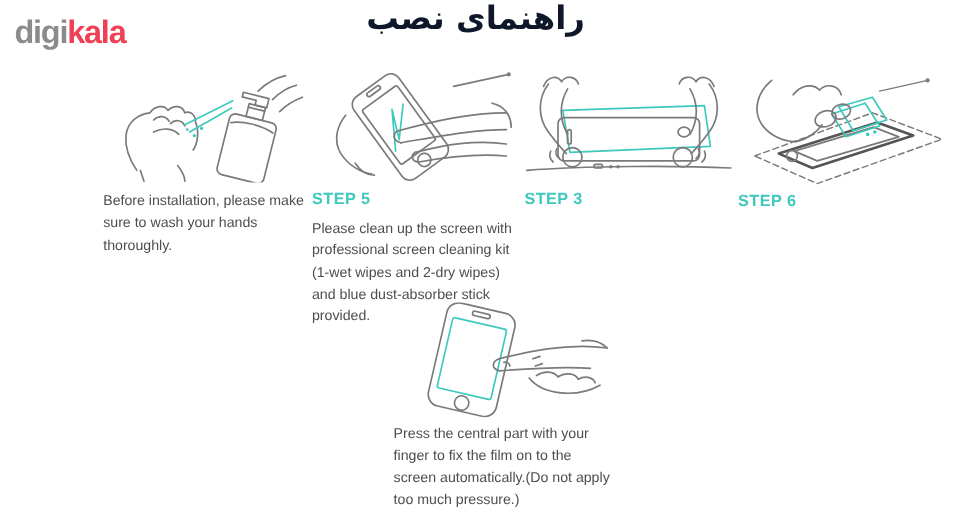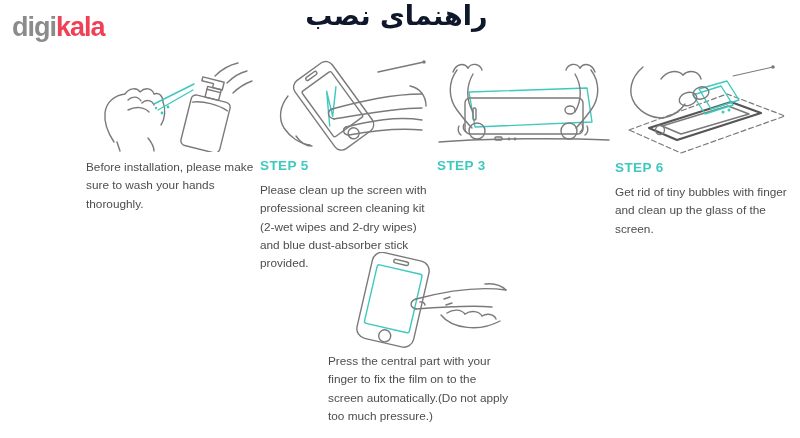--- a/index.html
+++ b/index.html
@@ -129,21 +129,21 @@
         <path class="lineart" d="M162,62 C136,58 110,63 86,69"></path>
         <path class="lineart" d="M86,69 C82,71 83,77 89,77"></path>
         <path class="lineart" d="M89,77 C116,72 140,70 162,72"></path>
         <path class="lineart" d="M150,28 C160,30 166,38 166,48"></path>
 
         <line class="lineart" x1="118" y1="14" x2="164" y2="4"></line>
         <circle class="dotfill" cx="164" cy="4" r="1.7"></circle>
       </svg>
     </div>
     <div class="step-label">STEP 5</div>
-    <div class="step-desc">Please clean up the screen with professional screen cleaning kit (2-wet wipes and 2-dry wipes) and blue dust-absorber stick provided.</div>
+    <div class="step-desc">Please clean up the screen with professional screen cleaning kit (1-wet wipes and 2-dry wipes) and blue dust-absorber stick provided.</div>
   </div>
 
   <div class="step-card card-3">
     <div class="illus">
       <svg width="174" height="94" viewBox="0 0 174 94">
 
         <polygon class="teal" points="32,34 150,30 155,64 38,69"></polygon>
 
         <rect class="lineart" x="28" y="40" width="118" height="36" rx="5"></rect>
         <rect class="lineart" x="36" y="50" width="3" height="12" rx="1.5"></rect>
@@ -196,21 +196,20 @@
         <path class="lineart" d="M68,15 C74,9 84,11 86,19"></path>
         <ellipse class="lineart" cx="73" cy="39" rx="9" ry="6.5" transform="rotate(-18 73 39)"></ellipse>
         <ellipse class="lineart" cx="86" cy="33" rx="8" ry="6" transform="rotate(-18 86 33)"></ellipse>
         <path class="lineart" d="M48,58 C58,56 66,50 70,44"></path>
 
         <line class="lineart" style="stroke-width:1.1" x1="118" y1="16" x2="158" y2="7"></line>
         <circle class="dotfill" cx="158" cy="7" r="1.8"></circle>
       </svg>
     </div>
     <div class="step-label">STEP 6</div>
-    <div class="step-desc">Get rid of tiny bubbles with finger and clean up the glass of the screen.</div>
   </div>
 
   <div class="step-card card-4">
     <div class="illus">
       <svg width="182" height="96" viewBox="0 0 182 96">
 
         <g transform="rotate(13 66 48)">
           <rect class="lineart" x="36" y="4" width="58" height="88" rx="10"></rect>
           <rect class="teal" x="42" y="17" width="46" height="60" rx="2"></rect>
           <rect class="lineart" x="57" y="8" width="15" height="3.6" rx="1.8"></rect>

